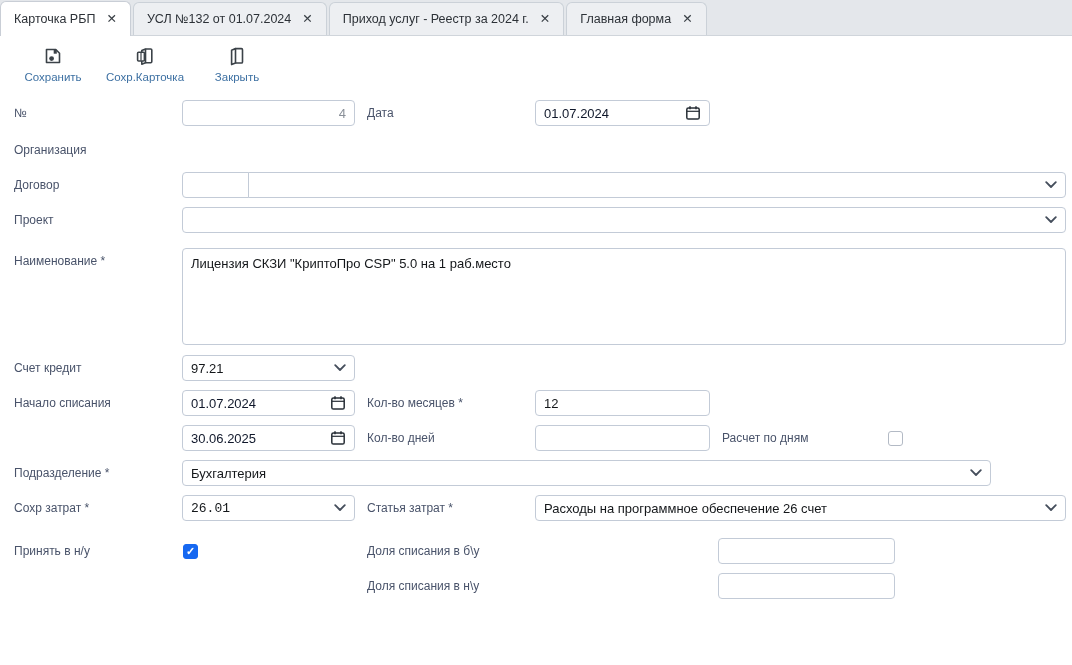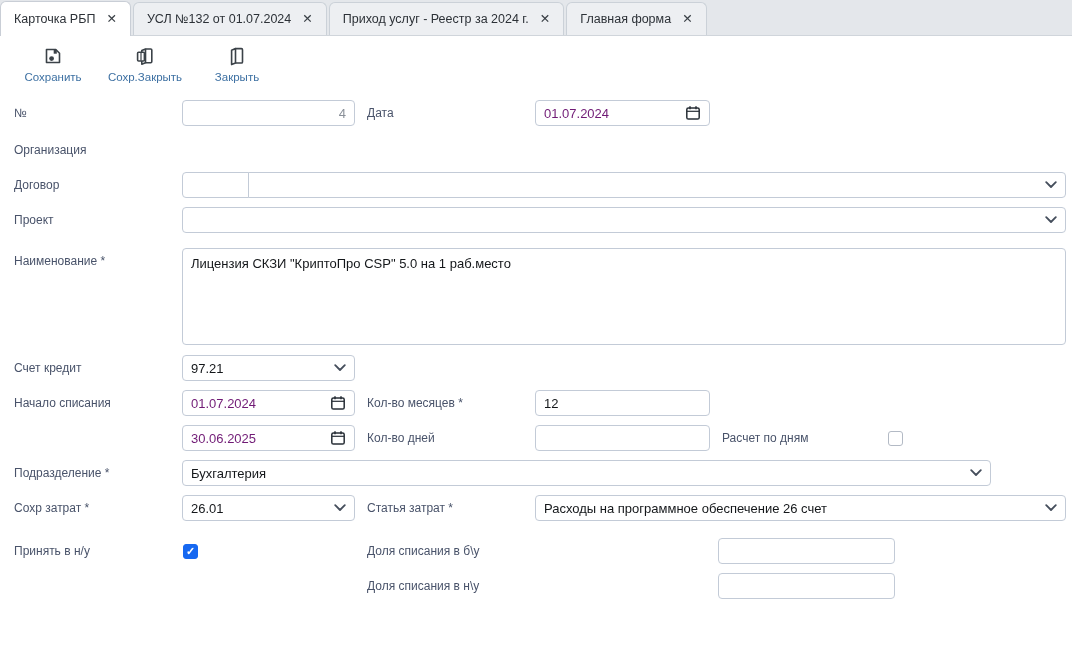--- a/index.html
+++ b/index.html
@@ -18,21 +18,21 @@
   .tbtn{position:absolute;top:9px;display:flex;flex-direction:column;align-items:center;
         cursor:pointer;background:none;border:none;padding:0;font-family:inherit;}
   .tbtn .ticon{height:22px;display:flex;align-items:center;justify-content:center;}
   .tbtn .tlabel{margin-top:4px;font-size:11.5px;color:#3d70a2;}
   
   .form{position:absolute;left:0;top:96px;width:1072px;height:569px;}
   .lbl{position:absolute;font-size:12px;color:#49536a;line-height:26px;white-space:nowrap;}
   .fld{position:absolute;height:26px;background:#fff;border:1px solid #c3cbd7;border-radius:4px;
        box-sizing:border-box;display:flex;align-items:center;padding:0 8px;font-size:13px;color:#14171a;}
   input.fld{padding:0 8px;}
-  input,textarea{font-family:"Liberation Sans",sans-serif;font-size:13px;color:#701a75;outline:none;}
+  input,textarea{font-family:"Liberation Sans",sans-serif;font-size:13px;color:#0f172a;outline:none;}
   .bare{border:none;background:transparent;flex:1 1 auto;min-width:0;padding:0;height:100%;}
   .ro{color:#8a9099;text-align:right;}
   .val{flex:1 1 auto;overflow:hidden;white-space:nowrap;}
   .icn{flex:0 0 auto;display:flex;align-items:center;}
   textarea.fld{height:97px;align-items:flex-start;padding:6px 8px;resize:none;line-height:1.35;}
   .cb{position:absolute;width:15px;height:15px;border:1.5px solid #b3bac5;border-radius:3px;
       background:#fff;box-sizing:border-box;display:flex;align-items:center;justify-content:center;cursor:pointer;}
   .cb .check{visibility:hidden;color:#fff;font-size:11px;font-weight:bold;line-height:1;}
   .cb.checked{background:#1668f1;border-color:#1668f1;}
   .cb.checked .check{visibility:visible;}
@@ -74,21 +74,21 @@
     </button>
     <button class="tbtn" style="left:102px;width:86px;">
       <span class="ticon">
         <svg width="20" height="20" viewBox="0 0 20 20">
           <path d="M10.5 3 H15.7 Q16.8 3 16.8 4.1 V15.6 Q16.8 16.7 15.7 16.7 H10.5" fill="none" stroke="#3b4248" stroke-width="1.6"></path>
           <path d="M10.5 3 L6.8 4.6 V18.2 L10.5 16.7 Z" fill="#fff" stroke="#3b4248" stroke-width="1.6" stroke-linejoin="round"></path>
           <rect x="2.6" y="6.2" width="6.8" height="8.8" rx="1" fill="#fff" stroke="#3b4248" stroke-width="1.6"></rect>
           <line x1="6" y1="6.6" x2="6" y2="14.6" stroke="#3b4248" stroke-width="1.2"></line>
         </svg>
       </span>
-      <span class="tlabel">Сохр.Закрыть</span>
+      <span class="tlabel">Сохр.Карточка</span>
     </button>
     <button class="tbtn" style="left:206px;width:62px;">
       <span class="ticon">
         <svg width="20" height="20" viewBox="0 0 20 20">
           <path d="M8.5 2.6 H14.4 Q15.5 2.6 15.5 3.7 V15.9 Q15.5 17 14.4 17 H8.5" fill="none" stroke="#3b4248" stroke-width="1.6"></path>
           <path d="M8.5 2.6 L4.6 4.3 V18.6 L8.5 17 Z" fill="#fff" stroke="#3b4248" stroke-width="1.6" stroke-linejoin="round"></path>
         </svg>
       </span>
       <span class="tlabel">Закрыть</span>
     </button>
@@ -184,21 +184,21 @@
     <div class="fld" style="left:182px;top:364px;width:809px;">
       <span class="val">Бухгалтерия</span>
       <span class="icn">
         <svg width="12" height="8" viewBox="0 0 12 8">
             <path d="M1.2 1.2 L6 6 L10.8 1.2" fill="none" stroke="#454e5c" stroke-width="1.8" stroke-linecap="round" stroke-linejoin="round"></path>
           </svg>
       </span>
     </div>
 
     <span class="lbl" style="left:14px;top:399px;">Сохр затрат *</span>
-    <div class="fld" style="left:182px;top:399px;width:173px;">
+    <div class="fld" style="left:182px;top:399px;width:173px;font-family:Liberation Mono, monospace;">
       <span class="val">26.01</span>
       <span class="icn">
         <svg width="12" height="8" viewBox="0 0 12 8">
             <path d="M1.2 1.2 L6 6 L10.8 1.2" fill="none" stroke="#454e5c" stroke-width="1.8" stroke-linecap="round" stroke-linejoin="round"></path>
           </svg>
       </span>
     </div>
     <span class="lbl" style="left:367px;top:399px;">Статья затрат *</span>
     <div class="fld" style="left:535px;top:399px;width:531px;">
       <span class="val">Расходы на программное обеспечение 26 счет</span>

